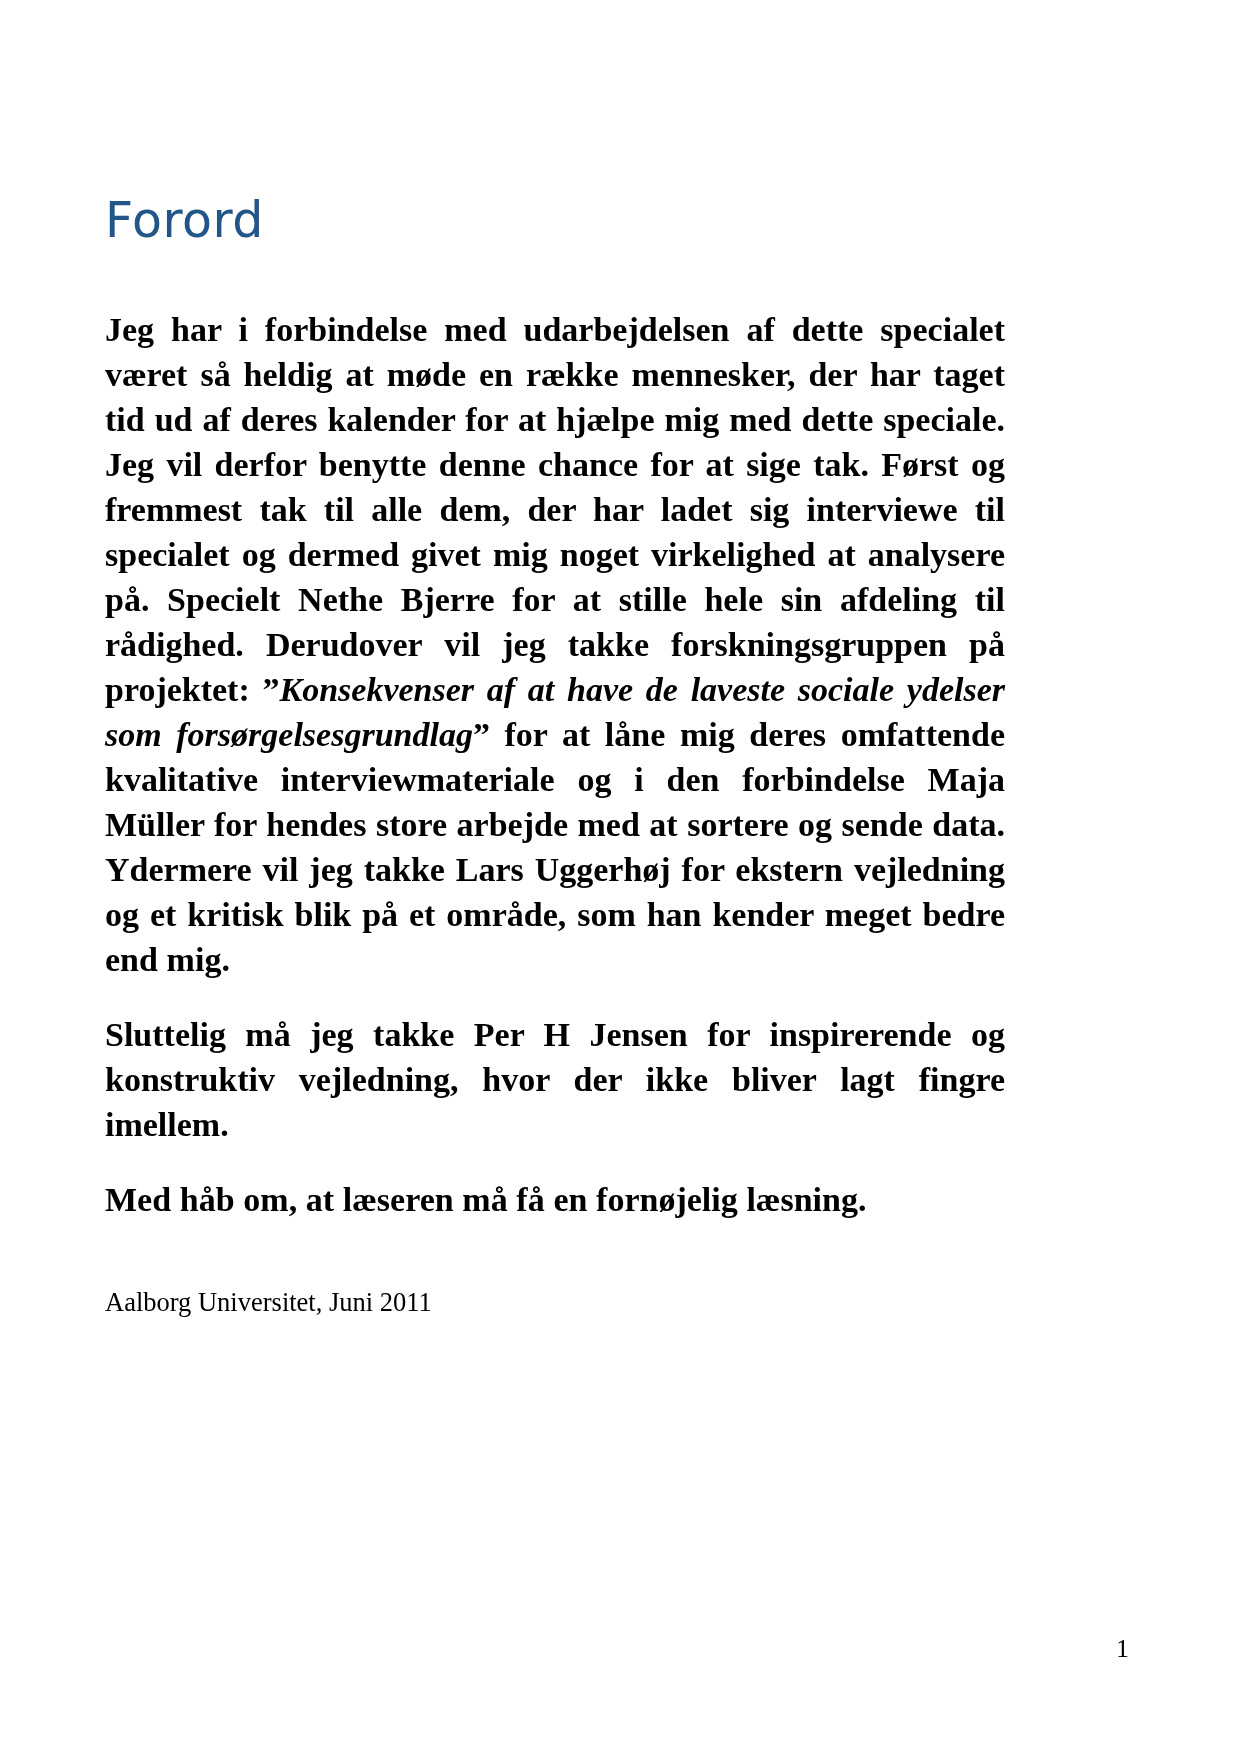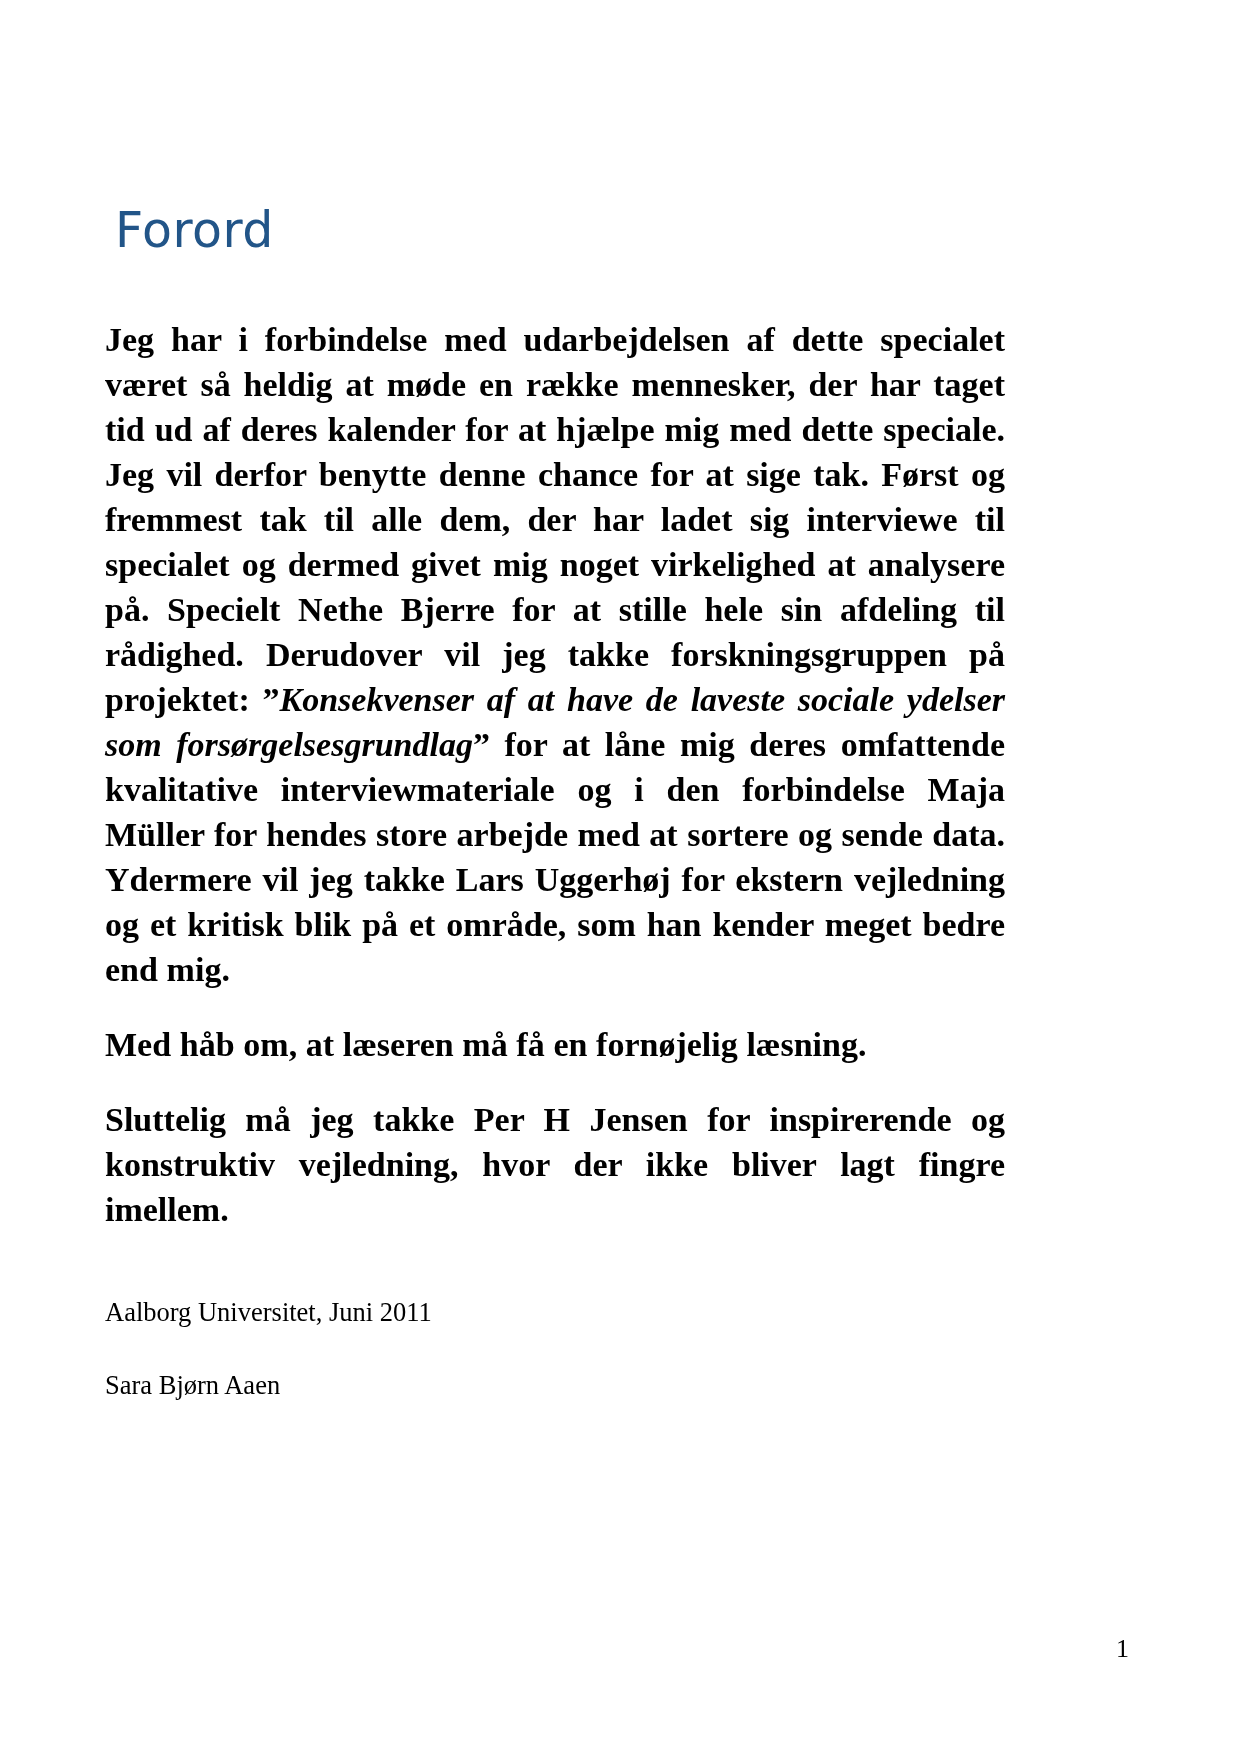--- a/index.html
+++ b/index.html
@@ -29,21 +29,21 @@
     top: 0;
     width: 900px;
   }
 
   .doc-heading {
     font-family: "DejaVu Sans", "Liberation Sans", sans-serif;
     font-size: 49px;
     font-weight: 400;
     color: #225588;
     letter-spacing: 0.5px;
-    margin: 10px;
+    margin: 0;
     padding-top: 196px;
     line-height: 1.0;
   }
 
   .body-block {
     margin-top: 62px;
   }
 
   p.para {
     font-size: 34px;
@@ -95,28 +95,27 @@
 <div class="page">
 
   <div class="content">
 
     <h1 class="doc-heading">Forord</h1>
 
     <div class="body-block">
 
       <p class="para"><span>Jeg har i forbindelse med udarbejdelsen af dette specialet været så heldig at møde en række mennesker, der har taget tid ud af deres kalender for at hjælpe mig med dette speciale. Jeg vil derfor benytte denne chance for at sige tak. Først og fremmest tak til alle dem, der har ladet sig interviewe til specialet og dermed givet mig noget virkelighed at analysere på. Specielt Nethe Bjerre for at stille hele sin afdeling til rådighed. Derudover vil jeg takke forskningsgruppen på projektet: ”</span><span class="italic-title">Konsekvenser af at have de laveste sociale ydelser som forsørgelsesgrundlag</span><span>” for at låne mig deres omfattende kvalitative interviewmateriale og i den forbindelse Maja Müller for hendes store arbejde med at sortere og sende data. Ydermere vil jeg takke Lars Uggerhøj for ekstern vejledning og et kritisk blik på et område, som han kender meget bedre end mig.</span></p>
 
+      <p class="para"><span>Sluttelig må jeg takke Per H Jensen for inspirerende og konstruktiv vejledning, hvor der ikke bliver lagt fingre imellem.</span></p>
+
       <p class="para"><span>Med håb om, at læseren må få en fornøjelig læsning.</span></p>
-
-      <p class="para"><span>Sluttelig må jeg takke Per H Jensen for inspirerende og konstruktiv vejledning, hvor der ikke bliver lagt fingre imellem.</span></p>
 
     </div>
 
     <div class="signature-block">
       <div class="signature-line">Aalborg Universitet, Juni 2011</div>
-      <div class="signature-line">Sara Bjørn Aaen</div>
     </div>
 
   </div>
 
   <div class="page-number">1</div>
 
 </div>
 
 </body></html>

